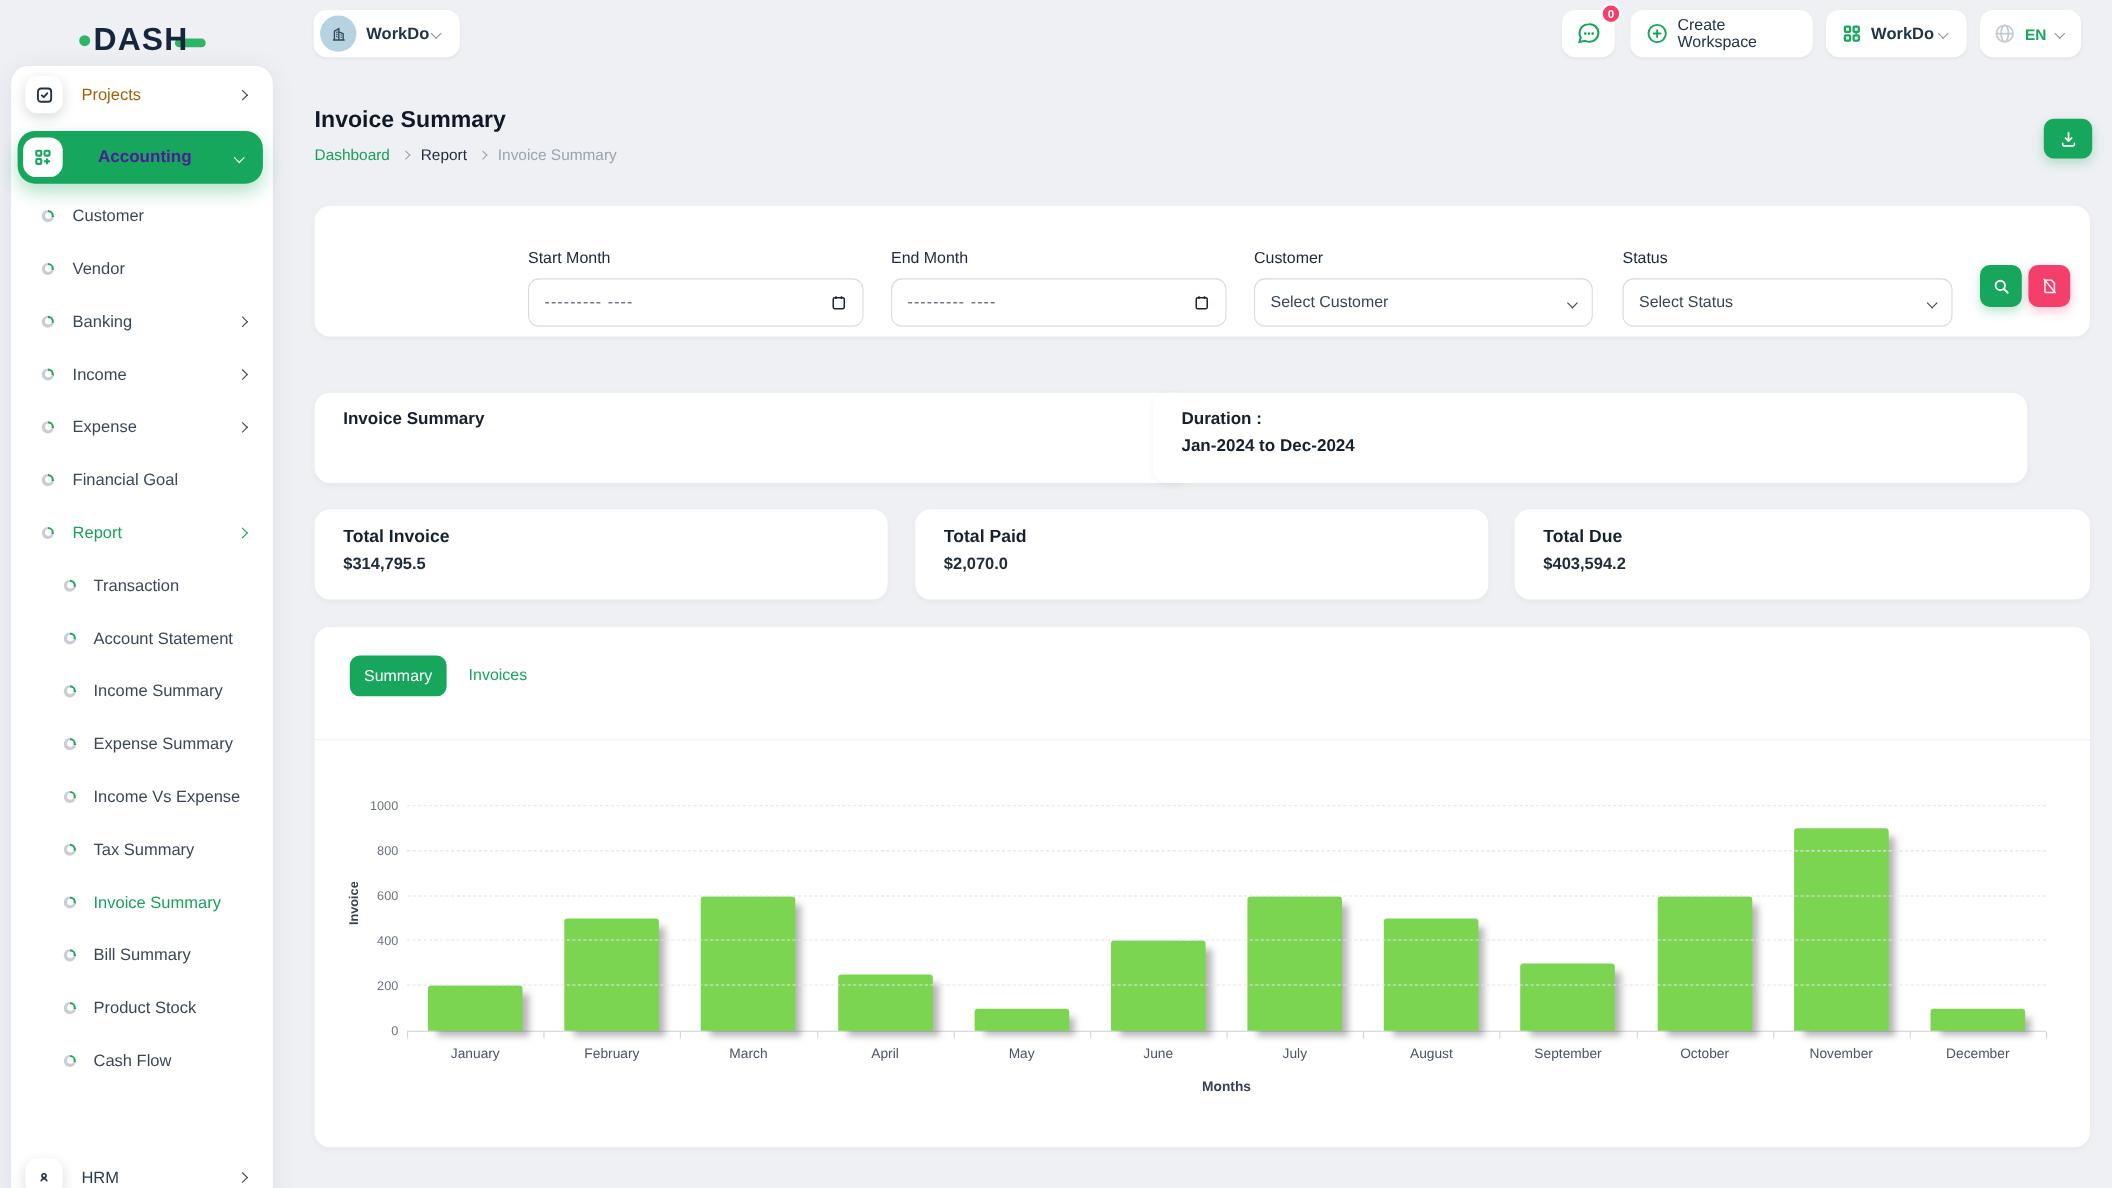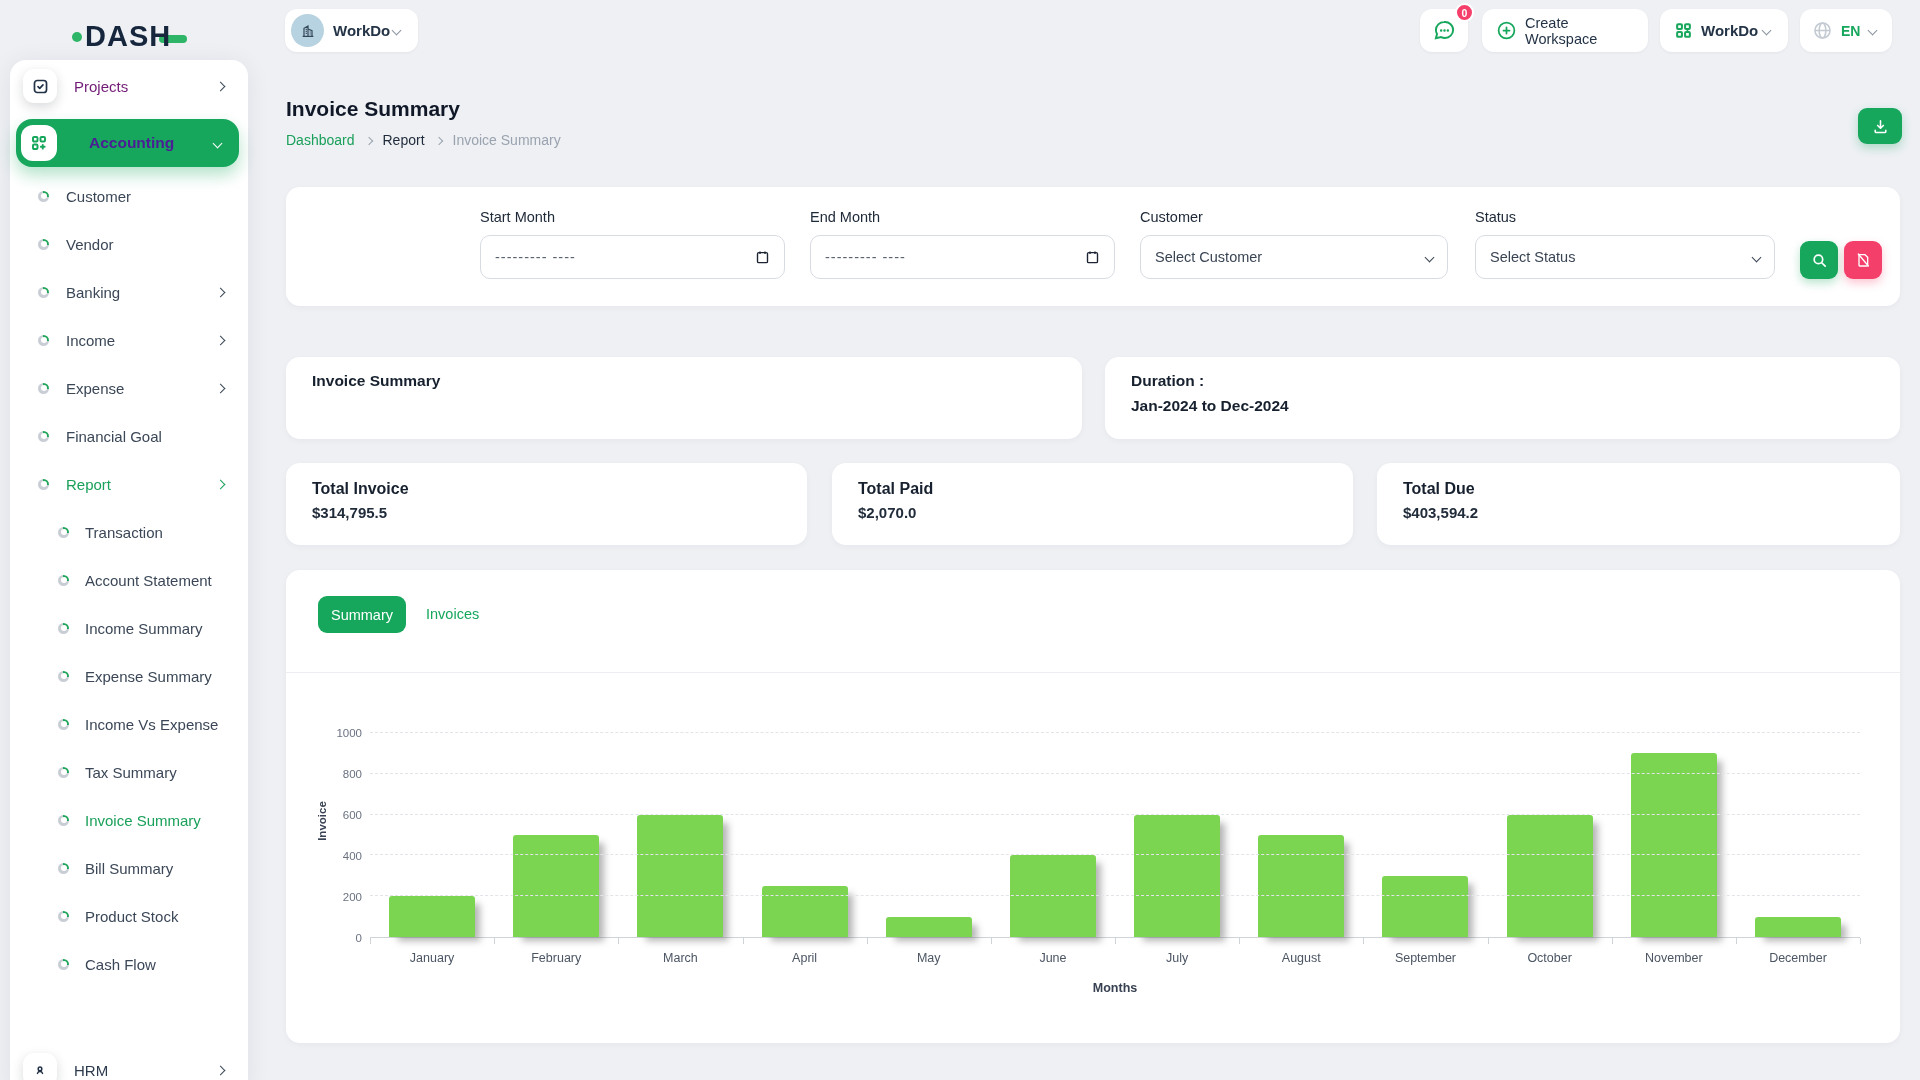--- a/index.html
+++ b/index.html
@@ -19,21 +19,21 @@
   .srow { display:flex; align-items:center; height:48px; font-size:15px; color:#3b4757; cursor:pointer; }
   .srow .slbl { white-space:nowrap; }
   .icn-sq { width:34px; height:34px; border-radius:11px; background:#fff; box-shadow:0 4px 12px rgba(16,24,40,.16);
     display:flex; align-items:center; justify-content:center; flex:0 0 auto; }
   .chev { display:inline-block; width:7px; height:7px; border-right:1.8px solid currentColor; border-bottom:1.8px solid currentColor; }
   .chev.r { transform:rotate(-45deg); }
   .chev.d { transform:rotate(45deg); }
   .srow .chev { margin-left:auto; margin-right:24px; color:#3b4757; }
 
   .row-projects { position:absolute; top:0; left:0; right:0; height:52px; padding-left:13px; }
-  .row-projects .slbl { margin-left:17px; font-weight:500; color:#701a75;text-align:right; }
+  .row-projects .slbl { margin-left:17px; font-weight:500; color:#a16207;text-align:right; }
 
   .row-accounting { position:absolute; top:59px; left:6px; width:223px; height:48px; border-radius:16px;
     background:#16a75c; display:flex; align-items:center; padding-left:5px; cursor:pointer;
     box-shadow:0 8px 16px rgba(22,167,92,.32); }
   .row-accounting .icn-sq { width:36px; height:36px; border-radius:12px; box-shadow:none; }
   .row-accounting .slbl { color:#4c1d95; font-weight:700; font-size:15.5px; margin-left:32px; }
   .row-accounting .chev { margin-left:auto; margin-right:18px; color:#fff; }
 
   .subnav { position:absolute; top:112px; left:0; right:0; }
   .srow.l1 { padding-left:28px; }
@@ -78,35 +78,35 @@
   .breadcrumb .bc-mid { color:#1f2a3a; cursor:pointer; }
   .breadcrumb .bc-cur { color:#9aa3af; }
   .breadcrumb .sep { color:#9aa3af; width:6px; height:6px; border-width:1.5px; margin-top:1px; }
   .dl-btn { position:absolute; left:1858px; top:108px; width:44px; height:36px; border-radius:9px; background:#16a75c;
     display:flex; align-items:center; justify-content:center; cursor:pointer; box-shadow:0 4px 10px rgba(22,167,92,.3); }
 
   
   .card { position:absolute; background:#fff; border-radius:14px; box-shadow:0 2px 6px rgba(16,24,40,.04); }
   .filter-card { left:286px; top:187px; width:1614px; height:119px; }
   .fgroup { position:absolute; }
-  .flabel { font-size:14.5px; color:#202b3a; margin-bottom:10px; }
+  .flabel { font-size:14.5px; color:#202b3a; margin-bottom:10px;margin-top:18px; }
   .fctrl { height:44px; border:1px solid #d8dce2; border-radius:10px; background:#fff;
     display:flex; align-items:center; padding:0 14px; font-size:14.5px; color:#3a4554; cursor:pointer; }
   .fctrl .ph { color:#5a6472; letter-spacing:1px; }
   .fctrl .chev { margin-left:auto; color:#3a4554; }
   .fctrl .cal { margin-left:auto; }
   .sq-btn { position:absolute; width:38px; height:38px; border-radius:9px; display:flex; align-items:center; justify-content:center; cursor:pointer; }
   .search-btn { left:1514px; top:54px; background:#16a75c; box-shadow:0 4px 10px rgba(22,167,92,.3); }
   .reset-btn { left:1558px; top:54px; background:#f43f6b; box-shadow:0 4px 10px rgba(244,63,107,.3); }
 
   .info-card { height:82px; top:357px; padding:15px 26px; }
   .info-card .t1 { font-size:15.5px; font-weight:700; color:#16202e; margin-bottom:7px; }
   .info-card .t2 { font-size:15.5px; font-weight:700; color:#16202e; }
   .report-card { left:286px; width:796px; }
-  .duration-card { left:1105px; width:795px; }
+  .duration-card { left:1048px; width:795px; }
 
   .stat-card { height:82px; top:463px; padding:17px 26px; }
   .stat-card .sl { font-size:16px; font-weight:700; color:#16202e; margin-bottom:6px; }
   .stat-card .sv { font-size:15px; font-weight:600; color:#212c3b; }
   .stat-1 { left:286px; width:521px; }
   .stat-2 { left:832px; width:521px; }
   .stat-3 { left:1377px; width:523px; }
 
   
   .chart-card { left:286px; top:570px; width:1614px; height:473px; }

